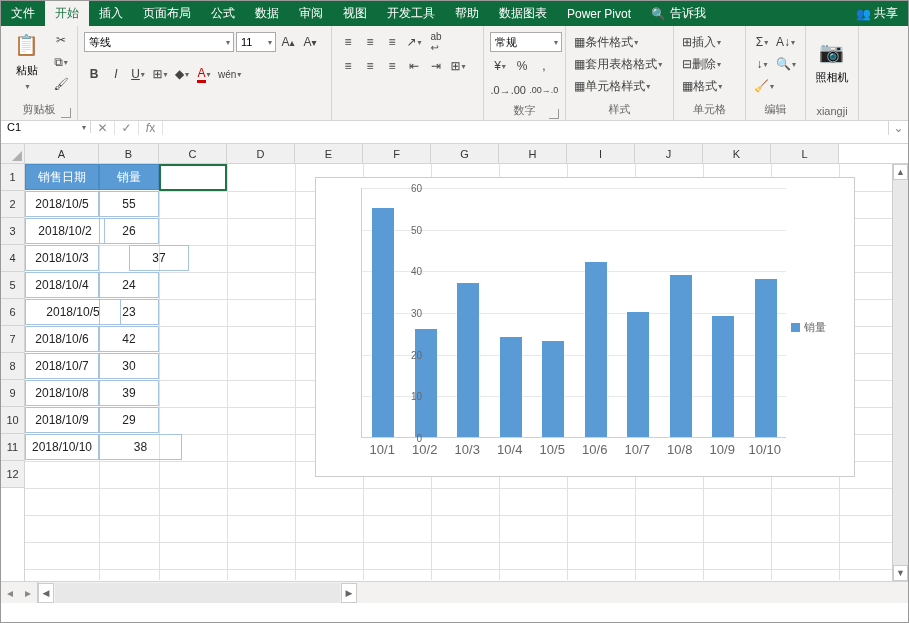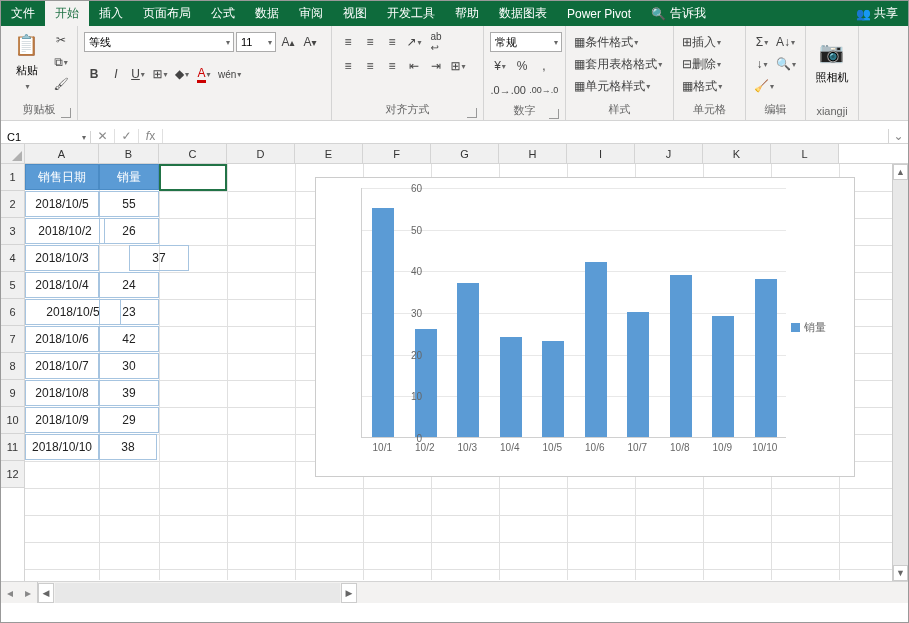--- a/index.html
+++ b/index.html
@@ -18,21 +18,21 @@
 .group .label .launcher { position:absolute; right:2px; bottom:2px; width:10px; height:10px; border:1px solid #999; border-top:none; border-left:none; }
 .col { display:flex; flex-direction:column; gap:2px; }
 .row { display:flex; gap:2px; align-items:center; }
 .btn { min-width:20px; height:20px; display:flex; align-items:center; justify-content:center; cursor:pointer; padding:0 2px; color:#444; }
 .bigbtn { width:40px; height:62px; display:flex; flex-direction:column; align-items:center; justify-content:center; gap:4px; cursor:pointer; font-size:11px; }
 .bigbtn .ico { width:28px; height:28px; display:flex; align-items:center; justify-content:center; font-size:20px; }
 .combo { height:20px; border:1px solid #ababab; background:#fff; font-size:11px; padding:0 14px 0 4px; position:relative; display:flex; align-items:center; }
 .combo::after { content:'▾'; position:absolute; right:3px; font-size:8px; color:#666; }
 .dd { font-size:8px; color:#666; margin-left:1px; }
 
-.fx-bar { height:23px; border-bottom:1px solid #d4d4d4; display:flex; align-items:flex-end; background:#fff; }
+.fx-bar { height:23px; border-bottom:1px solid #d4d4d4; display:flex; align-items:flex-start; background:#fff; }
 .namebox { width:90px; border-right:1px solid #d4d4d4; display:flex; align-items:center; padding:0 6px; font-size:11px; position:relative; }
 .namebox::after { content:'▾'; position:absolute; right:4px; font-size:8px; color:#666; }
 .fx-ctrl { width:24px; display:flex; align-items:center; justify-content:center; color:#888; border-right:1px solid #e0e0e0; cursor:pointer; }
 .fx-input { flex:1; padding:0 6px; display:flex; align-items:center; }
 .fx-exp { width:20px; border-left:1px solid #d4d4d4; display:flex; align-items:center; justify-content:center; color:#888; cursor:pointer; }
 
 .sheet-area { position:relative; height:437px; background:#fff; overflow:hidden; display:flex; }
 .rowhdrs { width:24px; border-right:1px solid #d4d4d4; }
 .selall { height:20px; border-bottom:1px solid #d4d4d4; background:#f0f0f0; position:relative; }
 .selall::after { content:''; position:absolute; right:2px; bottom:2px; width:0; height:0; border:5px solid transparent; border-bottom-color:#b0b0b0; border-right-color:#b0b0b0; }
@@ -45,21 +45,21 @@
 .col-line { position:absolute; top:0; bottom:0; width:1px; background:#e0e0e0; }
 .cell { position:absolute; height:26px; display:flex; align-items:center; padding:0 6px; font-size:12px; color:#222; }
 .cell.c { justify-content:center; }
 .tblhdr { background:#5b9bd5; color:#fff; font-size:12px; border:1px solid #4a8bc5; justify-content:center; }
 .tblcell { border:1px solid #a6c4e0; justify-content:center; }
 
 .chart-box { position:absolute; left:290px; top:33px; width:540px; height:300px; background:#fff; border:1px solid #ccc; }
 .chart-plot { position:absolute; left:45px; top:10px; width:425px; height:250px; border-left:1px solid #d0d0d0; border-bottom:1px solid #d0d0d0; }
 .chart-grid { position:absolute; left:0; right:0; height:1px; background:#e8e8e8; }
 .chart-ylab { position:absolute; right:432px; font-size:10px; color:#666; transform:translateY(-50%); }
-.chart-xlab { position:absolute; top:264px; font-size:10px; color:#666; transform:translateX(-50%); }
+.chart-xlab { position:absolute; top:264px; font-size:13px; color:#666; transform:translateX(-50%); }
 .chart-bar { position:absolute; bottom:0; width:22px; background:#5b9bd5; }
 .chart-leg { position:absolute; right:28px; top:142px; display:flex; align-items:center; gap:4px; font-size:11px; color:#666; }
 .chart-leg .sw { width:9px; height:9px; background:#5b9bd5; }
 
 .statusbar { height:22px; border-top:1px solid #d4d4d4; background:#f3f2f1; display:flex; align-items:stretch; }
 .sh-tab-ctl { width:18px; display:flex; align-items:center; justify-content:center; color:#888; cursor:pointer; }
 .sh-tab-area { flex:1; display:flex; align-items:flex-end; }
 .sh-tab-blank { width:45px; height:21px; border-right:1px solid #ccc; }
 .sh-tab { height:21px; padding:0 14px; display:flex; align-items:center; background:#fff; border:1px solid #ccc; border-top:none; font-size:11px; cursor:pointer; border-bottom:2px solid #217346; }
 .sh-new { width:28px; height:21px; display:flex; align-items:center; justify-content:center; color:#888; cursor:pointer; }
@@ -178,21 +178,20 @@
       <div class="row">
         <div class="btn">≡</div>
         <div class="btn">≡</div>
         <div class="btn">≡</div>
         <div class="btn">⇤</div>
         <div class="btn">⇥</div>
         <div class="btn">⊞<span class="dd">▾</span></div>
       </div>
     </div>
       </div>
-    <div class="label"><span>对齐方式</span><span class="launcher"></span></div>
   </div>
 
   <div class="group" style="width:82px">
     <div class="body">
         <div class="col" style="gap:4px;padding-top:2px;width:100%">
       <div class="combo" style="width:72px">常规</div>
       <div class="row">
         <div class="btn">¥<span class="dd">▾</span></div>
         <div class="btn">%</div>
         <div class="btn">,</div>
@@ -366,21 +365,21 @@
         <div class="cell tblcell c" style="left: 74px; top: 135px; width: 60px;">23</div>
         <div class="cell tblcell" style="left: 0px; top: 162px; width: 74px;">2018/10/6</div>
         <div class="cell tblcell c" style="left: 74px; top: 162px; width: 60px;">42</div>
         <div class="cell tblcell" style="left: 0px; top: 189px; width: 74px;">2018/10/7</div>
         <div class="cell tblcell c" style="left: 74px; top: 189px; width: 60px;">30</div>
         <div class="cell tblcell" style="left: 0px; top: 216px; width: 74px;">2018/10/8</div>
         <div class="cell tblcell c" style="left: 74px; top: 216px; width: 60px;">39</div>
         <div class="cell tblcell" style="left: 0px; top: 243px; width: 74px;">2018/10/9</div>
         <div class="cell tblcell c" style="left: 74px; top: 243px; width: 60px;">29</div>
         <div class="cell tblcell" style="left: 0px; top: 270px; width: 74px;">2018/10/10</div>
-        <div class="cell tblcell c" style="left: 74px; top: 270px; width: 58px;">38</div>
+        <div class="cell tblcell c" style="left: 74px; top: 270px; width: 83px;">38</div>
         <div style="position: absolute; left: 134px; top: 0px; width: 68px; height: 27px; border: 2px solid rgb(33, 115, 70); pointer-events: none;"></div>
       </div>
     <div class="chart-box">
       <div class="chart-plot" id="chartplot">
           <div class="chart-grid" style="top: 208.333px;"></div>
           <div class="chart-grid" style="top: 166.667px;"></div>
           <div class="chart-grid" style="top: 125px;"></div>
           <div class="chart-grid" style="top: 83.3333px;"></div>
           <div class="chart-grid" style="top: 41.6667px;"></div>
           <div class="chart-grid" style="top: 0px;"></div>

